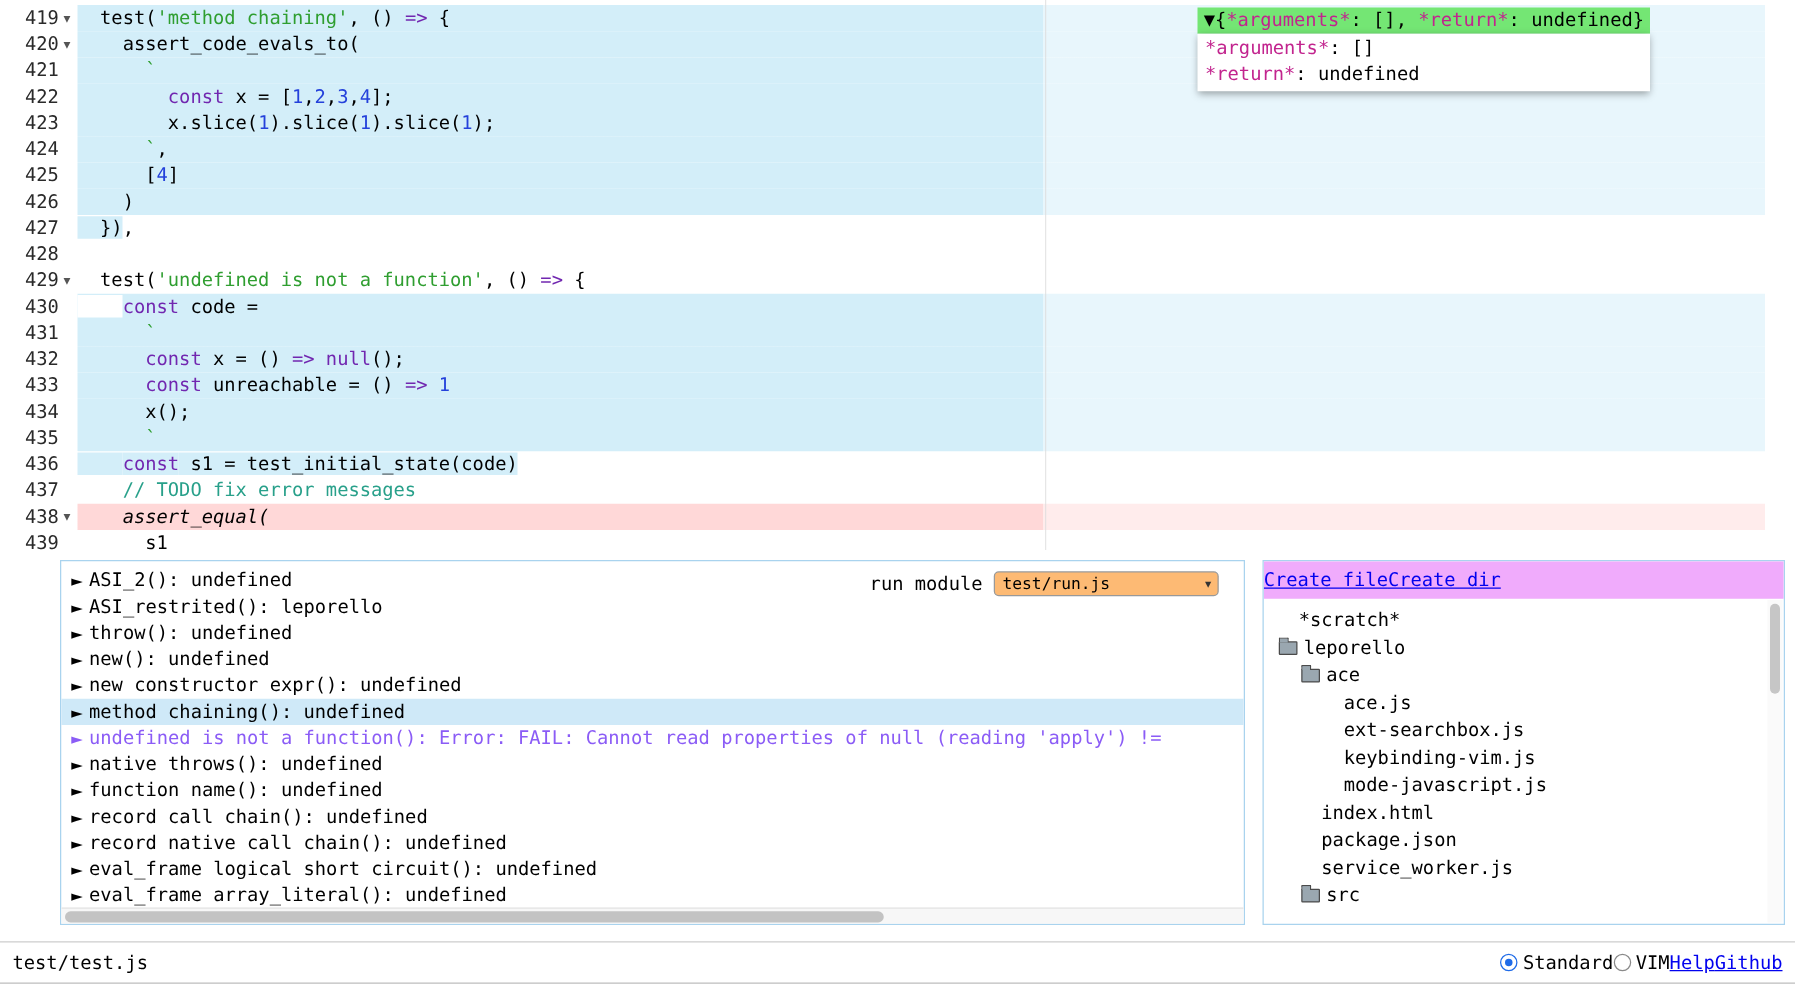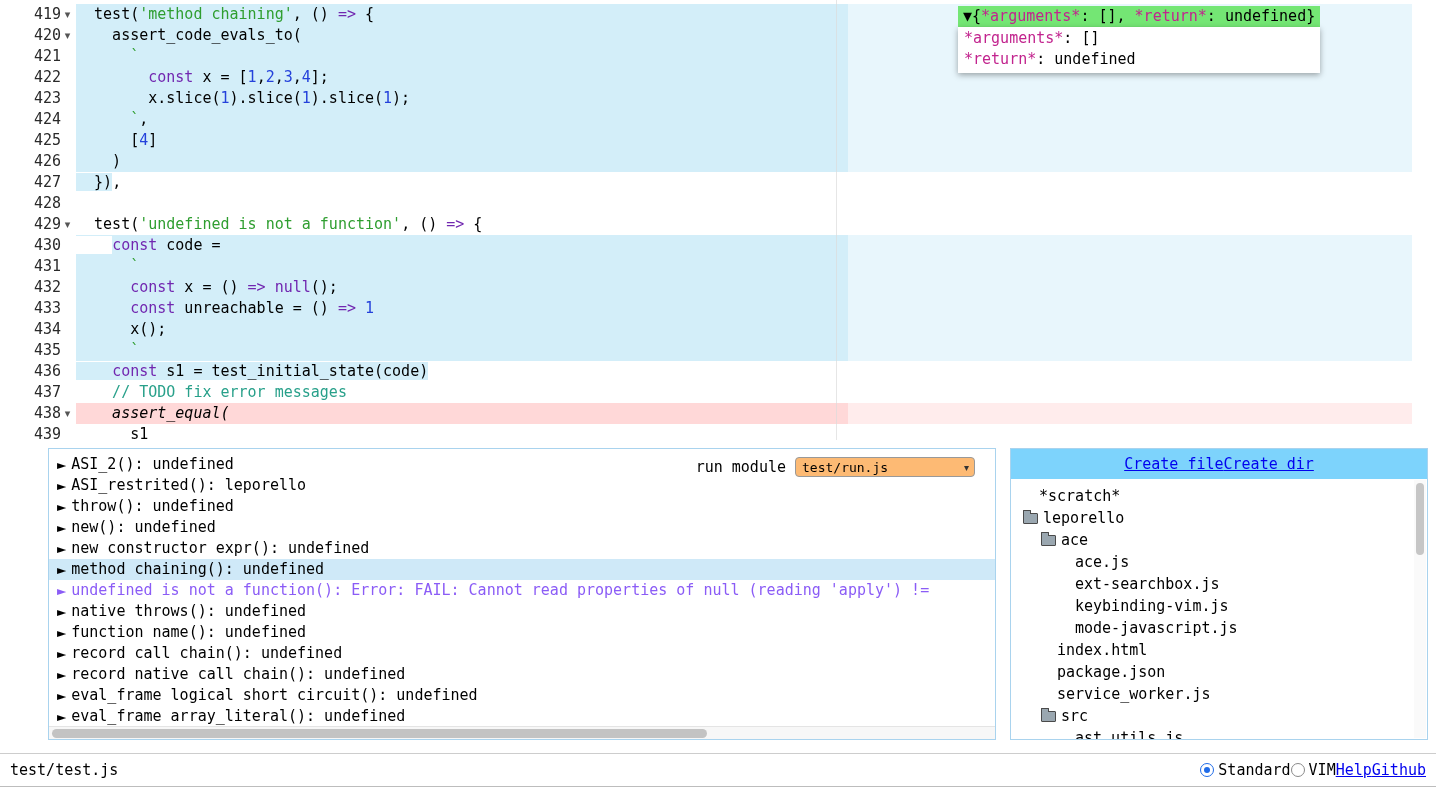--- a/index.html
+++ b/index.html
@@ -1,21 +1,21 @@
 <!DOCTYPE html>
 <html><head>
 <meta charset="utf-8">
 <style>
   * { margin:0; padding:0; box-sizing:border-box; }
   html,body { width:1436px; height:788px; background:#fff; overflow:hidden;
     font-family:"DejaVu Sans Mono", monospace; font-size:15px; color:#000; }
   body { position:relative; }
 
   
-  .editor { position:absolute; left:0; top:0; width:1412px; height:440px; overflow:hidden; padding-top:4px; background:#fff;padding-left:14px; }
+  .editor { position:absolute; left:0; top:0; width:1412px; height:440px; overflow:hidden; padding-top:4px; background:#fff; }
   .print-margin { position:absolute; left:836px; top:0; bottom:0; width:1px; background:#dcdcdc; opacity:.7; z-index:2; pointer-events:none; }
   .line { display:flex; height:21px; line-height:21px; position:relative; z-index:1; }
   .gutter { width:62px; flex:none; display:flex; justify-content:flex-end; padding-right:2px; background:#fff; }
   .lnum { color:#2a2a2a; }
   .fold { width:13px; text-align:center; color:#555; font-size:11px; line-height:21px; font-family:"DejaVu Sans", sans-serif; }
   .code { flex:1; white-space:pre; }
   .code span { white-space:pre; }
   .row-sel .code { background:linear-gradient(to right,#d3eef9 0,#d3eef9 772px,#e8f6fc 772px); }
   .row-err .code { background:linear-gradient(to right,#ffd8d8 0,#ffd8d8 772px,#ffecec 772px);font-style:italic; }
   .bgs { background:#d3eef9; }
@@ -40,21 +40,21 @@
   .clist { padding-top:5px; }
   .citem { height:21px; line-height:21px; padding-left:8px; white-space:pre; }
   .citem .arrow { font-size:12px; margin-right:5px; font-family:"DejaVu Sans","DejaVu Sans Mono",monospace; }
   .csel { background:#cfe9f8; }
   .cerr { color:#8b5cf6; }
   .hscroll { position:absolute; left:0; right:0; bottom:0; height:13px; background:#f7f7f7; border-top:1px solid #e4e4e4; }
   .hthumb { position:absolute; left:3px; top:2px; width:655px; height:9px; background:#c3c3c3; border-radius:5px; }
 
   
   .files { position:absolute; left:1010px; top:448px; width:418px; height:292px; background:#fff; border:1px solid #a9d3ee; overflow:hidden; }
-  .files-header { height:30px; background:#7dd3fc; display:flex; align-items:center; justify-content:center; }
+  .files-header { height:30px; background:#f0abfc; display:flex; align-items:center; justify-content:flex-start; }
   .link { color:#0202ee; text-decoration:underline; cursor:pointer; }
   .tree { padding-top:6px; }
   .tnode { height:22px; line-height:22px; white-space:pre; }
   .folder { display:inline-block; width:15px; height:11px; background:#9aa7b0; border:1px solid #4a4a4a; border-radius:1px; position:relative; margin-right:5px; vertical-align:-1px; }
   .folder::before { content:""; position:absolute; top:-4px; left:-1px; width:6px; height:3px; background:#9aa7b0; border:1px solid #4a4a4a; border-bottom:none; border-radius:1px 1px 0 0; }
   .vscroll { position:absolute; top:31px; bottom:1px; right:1px; width:12px; background:#fafafa; }
   .vthumb { position:absolute; top:3px; left:2px; width:8px; height:72px; background:#c6c6c6; border-radius:4px; }
 
   
   .statusbar { position:absolute; left:0; right:0; top:753px; height:34px; background:#fff; border-top:1px solid #cdcdcd; border-bottom:1px solid #bdbdbd; display:flex; align-items:center; justify-content:space-between; padding:0 10px; }
@@ -266,21 +266,20 @@
       <div class="tnode" style="padding-left: 12px;"><span class="folder"></span><span>leporello</span></div>
       <div class="tnode" style="padding-left: 30px;"><span class="folder"></span><span>ace</span></div>
       <div class="tnode" style="padding-left: 64px;"><span>ace.js</span></div>
       <div class="tnode" style="padding-left: 64px;"><span>ext-searchbox.js</span></div>
       <div class="tnode" style="padding-left: 64px;"><span>keybinding-vim.js</span></div>
       <div class="tnode" style="padding-left: 64px;"><span>mode-javascript.js</span></div>
       <div class="tnode" style="padding-left: 46px;"><span>index.html</span></div>
       <div class="tnode" style="padding-left: 46px;"><span>package.json</span></div>
       <div class="tnode" style="padding-left: 46px;"><span>service_worker.js</span></div>
       <div class="tnode" style="padding-left: 30px;"><span class="folder"></span><span>src</span></div>
-      <div class="tnode" style="padding-left: 64px;"><span>ast_utils.js</span></div>
     </div>
   <div class="vscroll">
     <div class="vthumb"></div>
   </div>
 </div>
 
 <div class="statusbar">
   <span>test/test.js</span>
   <div class="sb-right">
     <label class="radio-wrap">

